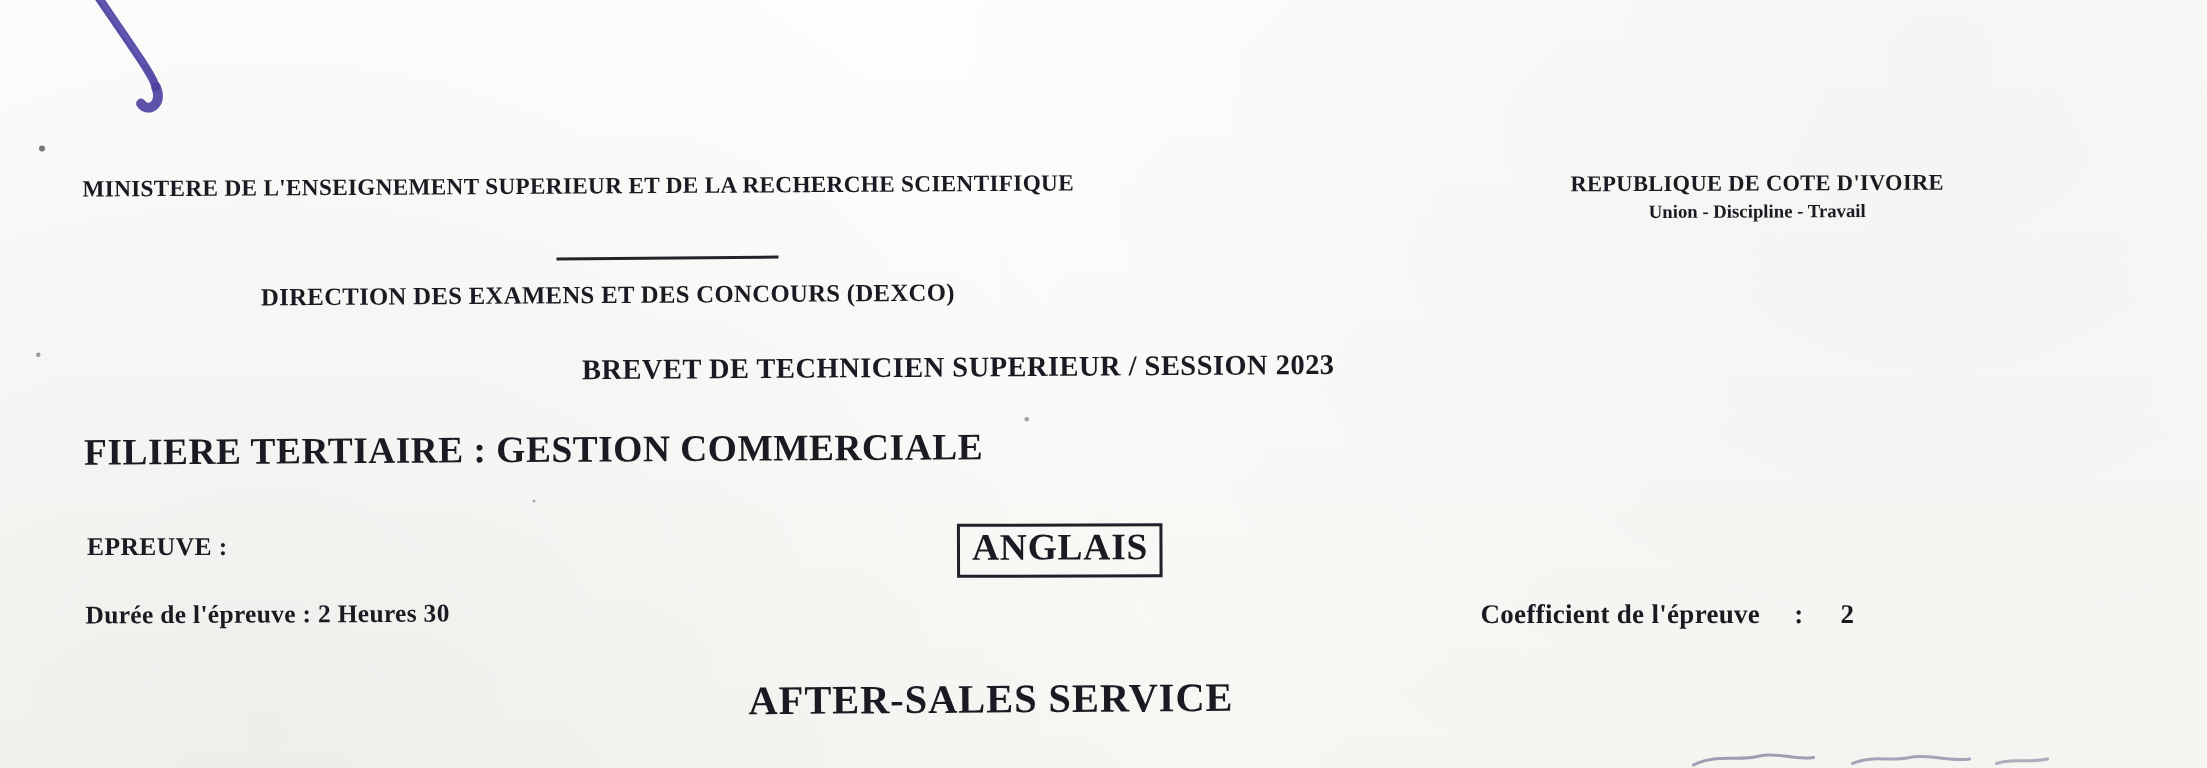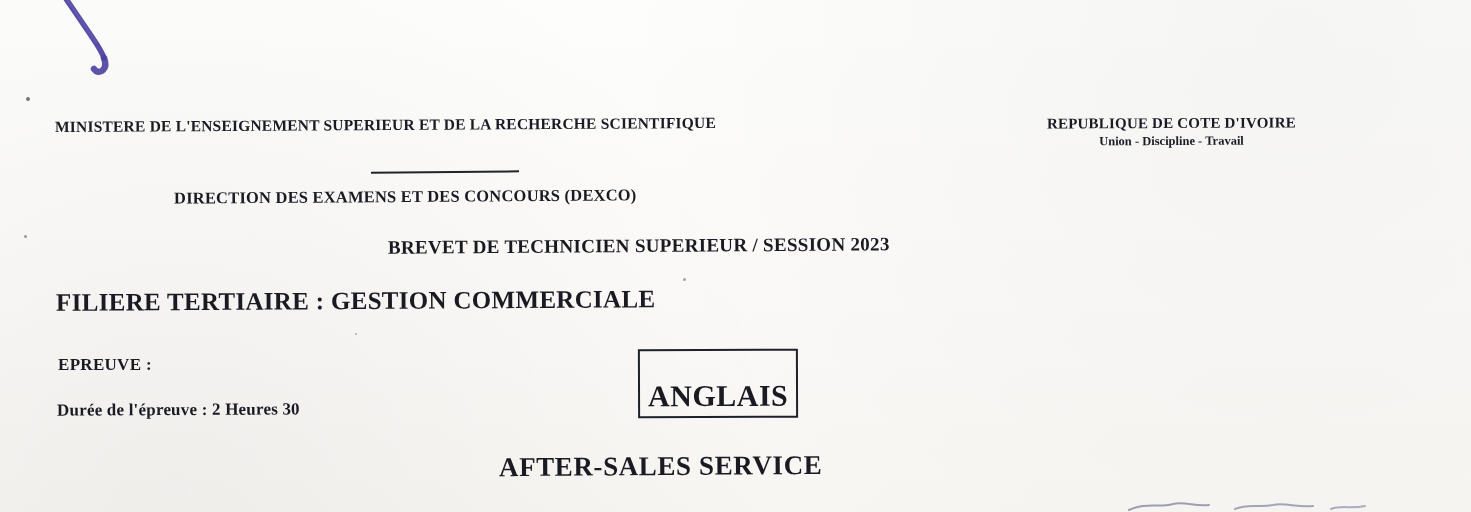--- a/index.html
+++ b/index.html
@@ -133,26 +133,25 @@
 
   .subject-box {
     position: absolute;
     left: 638px;
     top: 349px;
     border: 2px solid #20202a;
     padding: 2px 8px 4px 8px;
     transform: rotate(-0.2deg);
   }
   .subject-box .txt {
-    font-size: 30px;
+    font-size: 25px;
     font-weight: 700;
     letter-spacing: .5px;
     line-height: 1.05;
     white-space: nowrap;
-    margin-top: 27px;
   }
 
   .duree {
     position: absolute;
     left: 57px;
     top: 400px;
     font-size: 17px;
     font-weight: 700;
     letter-spacing: .2px;
     white-space: nowrap;
@@ -225,20 +224,25 @@
   <div class="filiere">FILIERE TERTIAIRE  :  GESTION COMMERCIALE</div>
 
   <div class="epreuve-label">EPREUVE :</div>
 
   <div class="subject-box">
     <div class="txt">ANGLAIS</div>
   </div>
 
   <div class="duree">Durée de l'épreuve :  2 Heures 30</div>
 
+  <div class="coef">
+    <span>Coefficient de l'épreuve</span>
+    <span class="sep">:</span>
+    <span class="val">2</span>
+  </div>
 
   <div class="title-main">AFTER-SALES SERVICE</div>
 
   <svg class="bleed" viewBox="0 0 250 16">
     <path d="M4 14 C20 6, 34 12, 48 8 C60 5, 70 11, 84 9" stroke="#3a3a6a" stroke-width="2" fill="none" stroke-linecap="round" opacity="0.55"></path>
     <path d="M110 13 C124 7, 134 12, 148 9 C160 6, 172 12, 188 10" stroke="#3a3a6a" stroke-width="2" fill="none" stroke-linecap="round" opacity="0.5"></path>
     <path d="M206 13 C216 9, 226 13, 240 10" stroke="#3a3a6a" stroke-width="2" fill="none" stroke-linecap="round" opacity="0.45"></path>
   </svg>
 
 </div>

